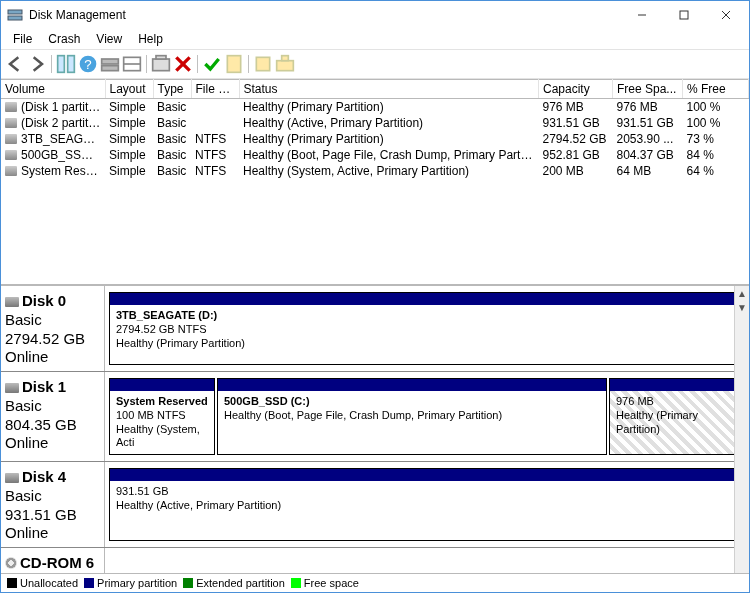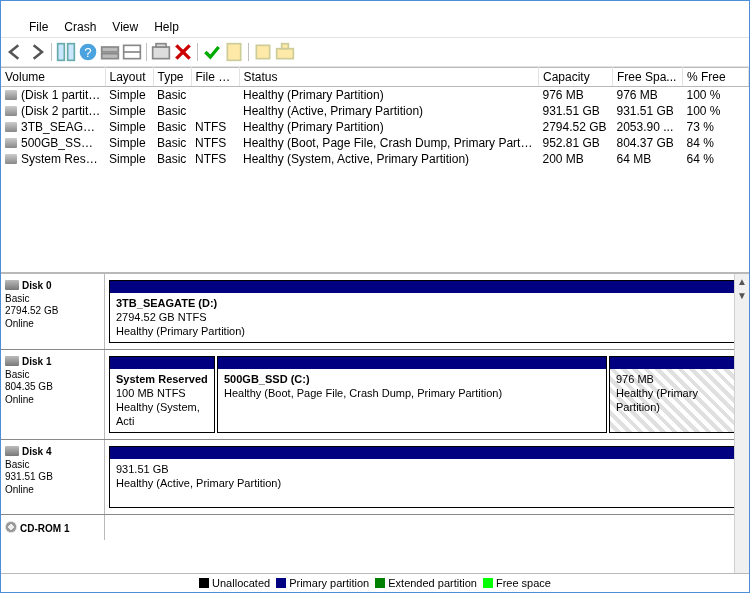--- a/index.html
+++ b/index.html
@@ -2,59 +2,84 @@
 <html><head>
 <meta charset="utf-8">
 <style>
   html, body { margin:0; padding:0; font-family:"Segoe UI", Tahoma, sans-serif; font-size:12px; color:#000; background:#fff; }
   .window { width:750px; height:593px; border:1px solid #4a90d9; box-sizing:border-box; display:flex; flex-direction:column; background:#fff; overflow:hidden; }
   .titlebar { height:28px; display:flex; align-items:center; padding:0 2px 0 6px; background:#fff; }
   .titlebar .app-icon { width:16px; height:16px; margin-right:6px; display:flex; align-items:center; justify-content:center; }
   .titlebar .title { flex:1; font-size:12px; }
   .titlebar .winbtn { width:42px; height:28px; display:flex; align-items:center; justify-content:center; }
   .titlebar .winbtn svg { width:10px; height:10px; }
-  .menubar { height:20px; display:flex; align-items:center; padding:0 20px; border-bottom:1px solid #e3e3e3;margin-top:16px; }
+  .menubar { height:20px; display:flex; align-items:center; padding:0 4px; border-bottom:1px solid #e3e3e3; }
   .menubar span { padding:2px 8px; cursor:default; }
   .toolbar { height:24px; display:flex; align-items:center; padding:2px 4px; border-bottom:1px solid #e3e3e3; gap:2px; }
   .toolbar .tbtn { width:20px; height:20px; display:flex; align-items:center; justify-content:center; }
   .toolbar .sep { width:1px; height:18px; background:#c0c0c0; margin:0 2px; }
 
   .volumes { border-bottom:2px solid #b9b9b9; overflow:auto; height:205px; }
   table { border-collapse:collapse; width:100%; table-layout:fixed; }
   th { text-align:left; font-weight:normal; padding:2px 4px; border-top:1px solid #b9b9b9; border-bottom:1px solid #b9b9b9; border-right:1px solid #e3e3e3; background:#fff; white-space:nowrap; overflow:hidden; text-overflow:ellipsis; }
   td { padding:1px 4px; white-space:nowrap; overflow:hidden; text-overflow:ellipsis; }
   .vol-icon { display:inline-block; width:12px; height:10px; background:linear-gradient(#ccc,#888); border-radius:1px; margin-right:4px; vertical-align:-1px; }
 
   .disks { flex:1; overflow:auto; border-bottom:1px solid #b9b9b9; position:relative; }
   .disk-row { display:flex; border-bottom:1px solid #888; min-height:74px; }
   .disk-row.rom { min-height:18px; border-bottom:none; }
-  .disk-info { width:104px; border-right:1px solid #b9b9b9; padding:6px 2px 4px 4px; font-size:10px; line-height:1.25; box-sizing:border-box; }
+  .disk-info { width:104px; border-right:1px solid #b9b9b9; padding:6px 2px 4px 4px; font-size:15px; line-height:1.25; box-sizing:border-box; }
   .disk-info .dname { font-weight:bold; }
   .disk-info .dicon { display:inline-block; width:14px; height:10px; background:linear-gradient(#bbb,#777); border-radius:1px; margin-right:3px; vertical-align:-1px; }
   .disk-info .rom-icon { background:radial-gradient(circle, #eee 30%, #999 31%, #999 60%, #ddd 61%); border-radius:50%; width:12px; height:12px; }
   .disk-parts { flex:1; display:flex; padding:6px 4px; gap:2px; align-items:stretch; }
   .part { border:1px solid #000; display:flex; flex-direction:column; overflow:hidden; font-size:11px; line-height:1.25; }
   .part .stripe { height:12px; background:#000080; }
   .part .body { padding:4px 6px; flex:1; }
   .part .pname { font-weight:bold; }
   .part.hatched .body { background:repeating-linear-gradient(45deg, #fff, #fff 4px, #e0e0e0 4px, #e0e0e0 8px); }
   .disks .scrollbar { position:absolute; right:0; top:0; bottom:0; width:14px; background:#f0f0f0; border-left:1px solid #d0d0d0; }
   .disks .scrollbar .up, .disks .scrollbar .down { height:14px; display:flex; align-items:center; justify-content:center; font-size:10px; color:#555; }
 
-  .legend { height:18px; display:flex; align-items:center; padding:0 6px; gap:6px; font-size:11px;justify-content:center; }
+  .legend { height:18px; display:flex; align-items:center; padding:0 6px; gap:6px; font-size:11px; }
   .legend .sw { width:10px; height:10px; display:inline-block; margin-right:3px; vertical-align:-1px; }
   .sw.unalloc { background:#000; }
   .sw.primary { background:#000080; }
   .sw.ext { background:#008000; }
   .sw.free { background:#00ff00; }
 </style>
 </head>
 <body>
 
 <div class="window">
+  <div class="titlebar">
+    <span class="app-icon">
+      <svg viewBox="0 0 16 16">
+          <rect x="1" y="3" width="14" height="4" fill="#7aa6c4" stroke="#456"></rect>
+          <rect x="1" y="9" width="14" height="4" fill="#7aa6c4" stroke="#456"></rect>
+        </svg>
+    </span>
+    <span class="title">Disk Management</span>
+    <div class="winbtn">
+        <svg viewBox="0 0 10 10">
+          <line x1="1" y1="5" x2="9" y2="5" stroke="#333"></line>
+        </svg>
+      </div>
+    <div class="winbtn">
+        <svg viewBox="0 0 10 10">
+          <rect x="1" y="1" width="8" height="8" fill="none" stroke="#333"></rect>
+        </svg>
+      </div>
+    <div class="winbtn">
+        <svg viewBox="0 0 10 10">
+          <line x1="1" y1="1" x2="9" y2="9" stroke="#333"></line>
+          <line x1="9" y1="1" x2="1" y2="9" stroke="#333"></line>
+        </svg>
+      </div>
+  </div>
 
   <div class="menubar">
     <span>File</span>
     <span>Crash</span>
     <span>View</span>
     <span>Help</span>
   </div>
 
   <div class="toolbar">
     <div class="tbtn">
@@ -274,21 +299,21 @@
               <div class="body">
                 <div>931.51 GB</div>
                 <div>Healthy (Active, Primary Partition)</div>
               </div>
             </div>
           </div>
         </div>
       </div>
     <div class="disk-row rom">
       <div class="disk-info">
-        <span class="dicon rom-icon"></span><span class="dname">CD-ROM 1</span>
+        <span class="dicon rom-icon"></span><span class="dname">CD-ROM 6</span>
       </div>
       <div class="disk-parts"></div>
     </div>
     <div class="scrollbar">
       <div class="up">▲</div>
       <div style="flex:1"></div>
       <div class="down">▼</div>
     </div>
   </div>
 

